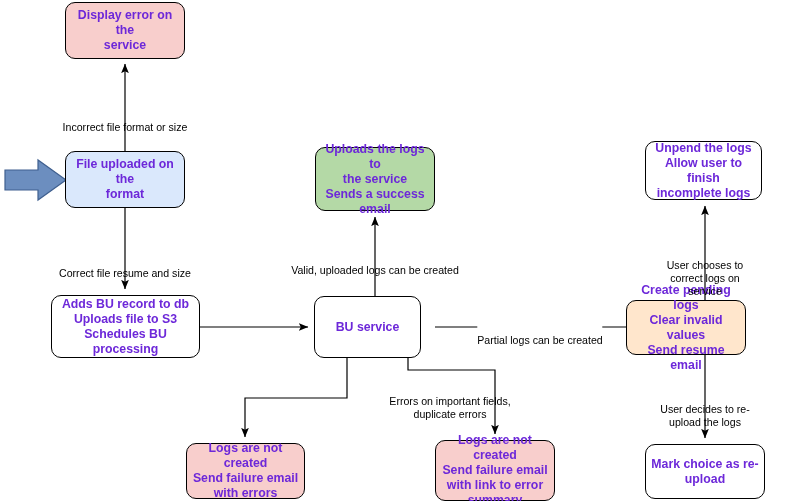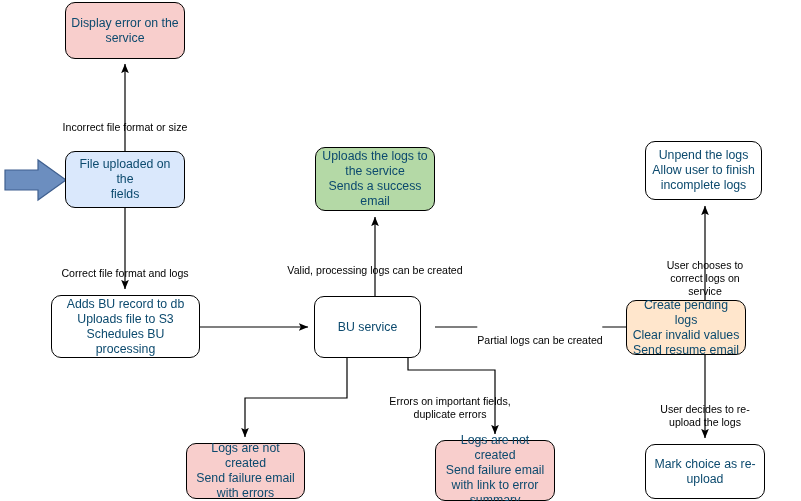--- a/index.html
+++ b/index.html
@@ -23,26 +23,27 @@
   }
   .node {
     position: absolute;
     box-sizing: border-box;
     border: 1.2px solid #000000;
     border-radius: 10px;
     display: flex;
     align-items: center;
     justify-content: center;
     text-align: center;
-    color: #0c4a6e;
+    color: #6d28d9;
     font-size: 12.3px;
     line-height: 15px;
     white-space: pre-line;
     padding: 2px 4px;
     background: #ffffff;
+    font-weight: bold;
   }
   .edge-label {
     position: absolute;
     font-size: 10.6px;
     line-height: 13px;
     color: #000000;
     text-align: center;
     white-space: pre-line;
     background: transparent;
     transform: translateX(-50%);
@@ -101,21 +102,21 @@
     </g>
   </svg>
 
   <div class="node" style="left:65px; top:2px; width:120px; height:57px; background:#f8cecc;">
     <span>Display error on the
 service</span>
   </div>
 
   <div class="node" style="left:65px; top:151px; width:120px; height:57px; background:#dae8fc;">
     <span>File uploaded on the
-fields</span>
+format</span>
   </div>
 
   <div class="node" style="left:51px; top:295px; width:149px; height:63px; background:#ffffff;justify-content:center;">
     <span>Adds BU record to db
 Uploads file to S3
 Schedules BU processing</span>
   </div>
 
   <div class="node" style="left:315px; top:147px; width:120px; height:64px; background:#b4d9a6;">
     <span>Uploads the logs to
@@ -156,25 +157,25 @@
   <div class="node" style="left:645px; top:444px; width:120px; height:55px; background:#ffffff;">
     <span>Mark choice as re-
 upload</span>
   </div>
 
   <div class="edge-label" style="left:125px; top:108px;">
     <span>Incorrect file format or size</span>
   </div>
 
   <div class="edge-label" style="left:125px; top:254px;">
-    <span>Correct file format and logs</span>
+    <span>Correct file resume and size</span>
   </div>
 
   <div class="edge-label" style="left:375px; top:251px;">
-    <span>Valid, processing logs can be created</span>
+    <span>Valid, uploaded logs can be created</span>
   </div>
 
   <div class="edge-label" style="left:540px; top:321px; background:#ffffff;">
     <span>Partial logs can be created</span>
   </div>
 
   <div class="edge-label" style="left:705px; top:246px;text-align:center;">
     <span>User chooses to correct logs on service</span>
   </div>
 

